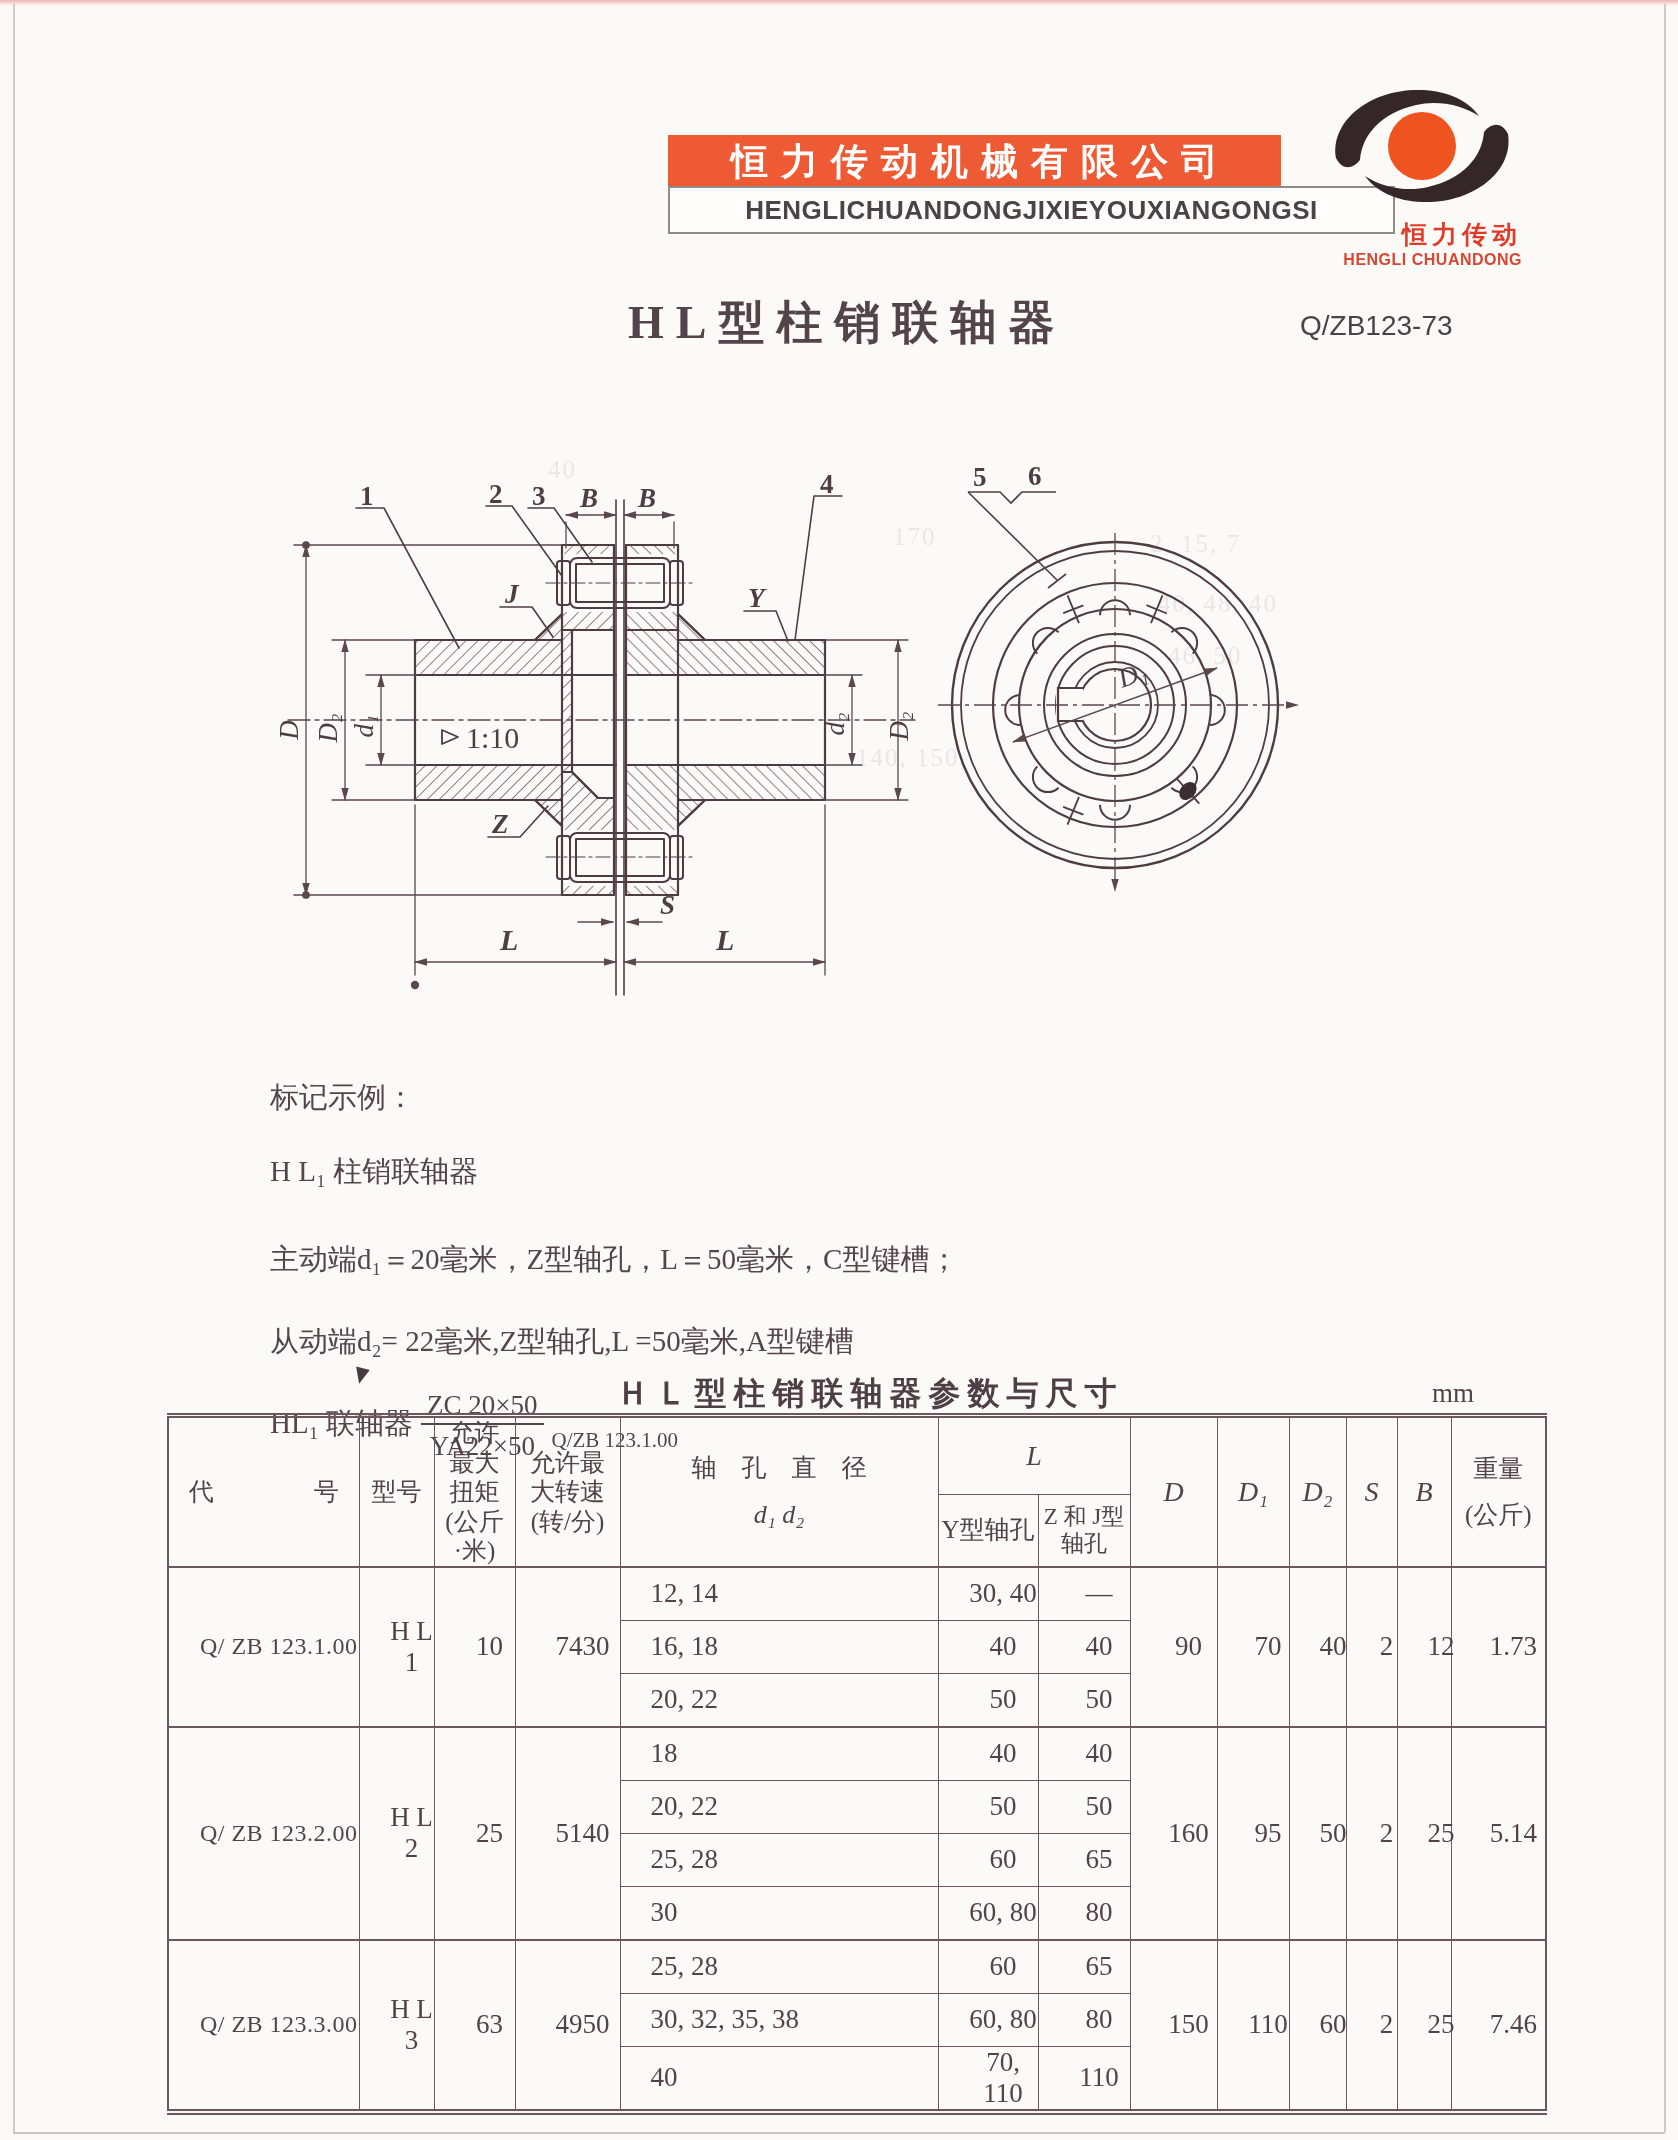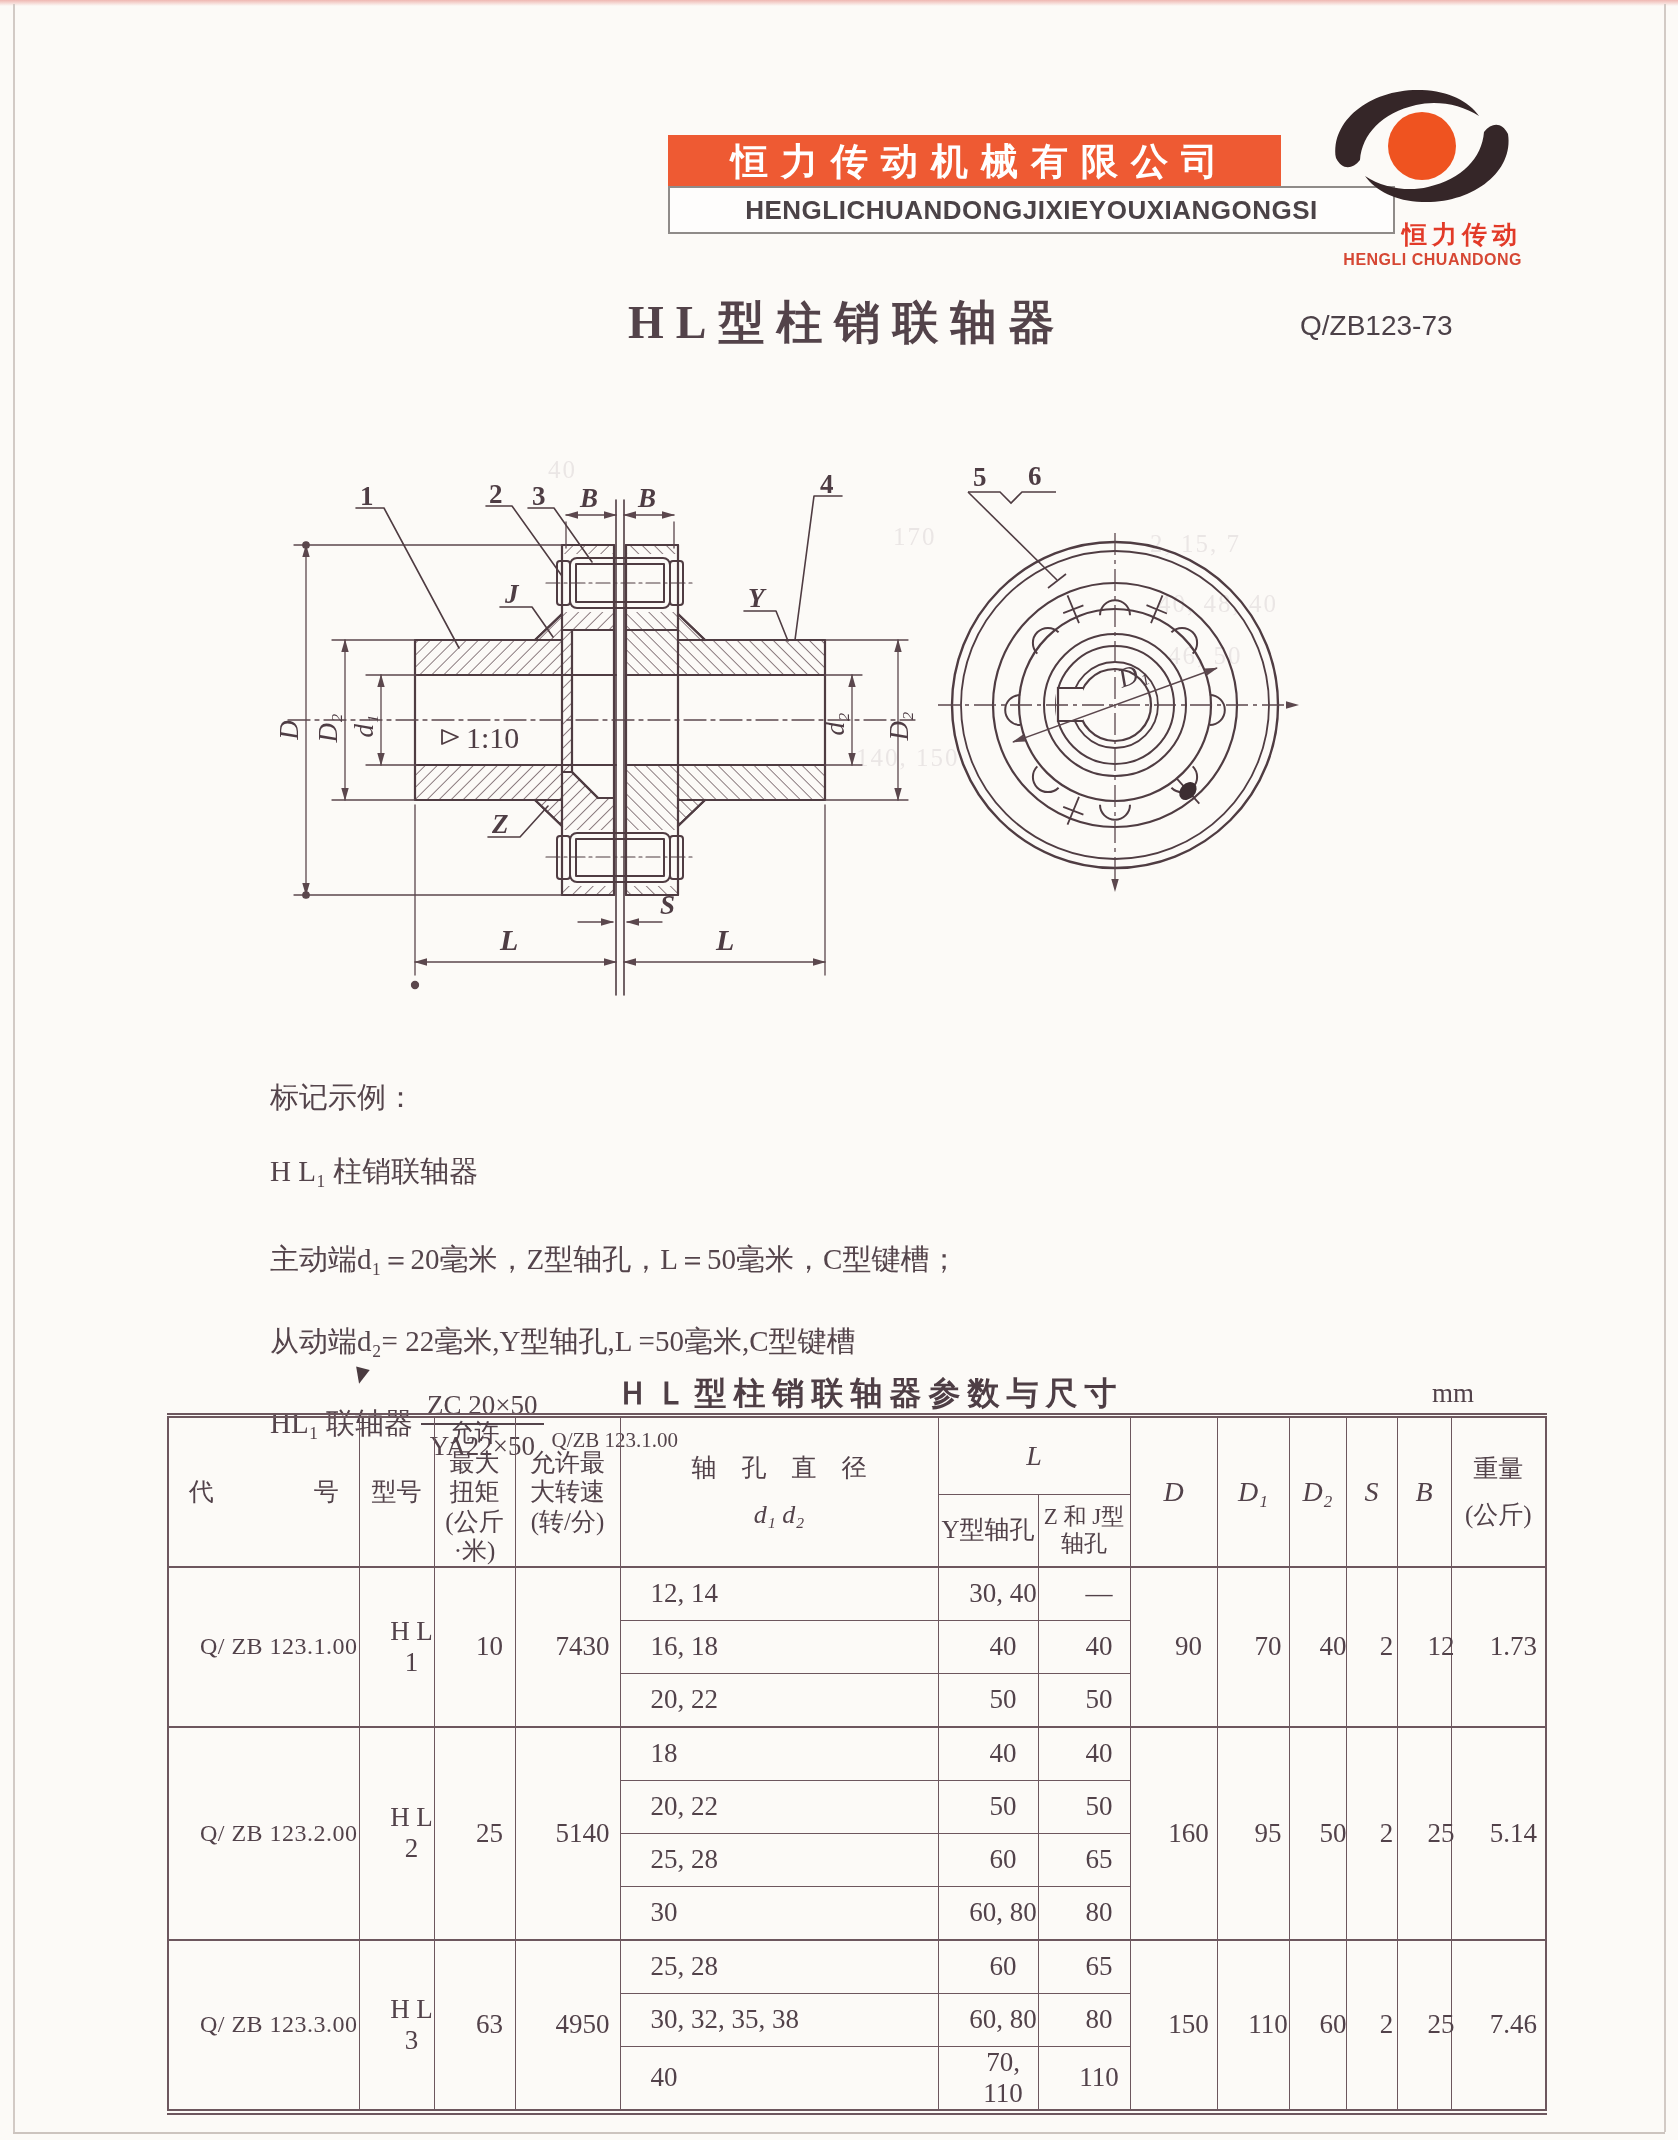--- a/index.html
+++ b/index.html
@@ -279,21 +279,21 @@
       </g>
       <text x="973" y="486" font-size="27" font-weight="bold" fill="#4e3d44">5</text>
       <text x="1028" y="485" font-size="27" font-weight="bold" fill="#4e3d44">6</text>
     </g>
   </svg>
 
   <div class="abs" id="example">
     <div class="ln" style="top:0;">标记示例：</div>
     <div class="ln" style="top:74px;">H L₁ 柱销联轴器</div>
     <div class="ln" style="top:162px;">主动端d₁＝20毫米，Z型轴孔，L＝50毫米，C型键槽；</div>
-    <div class="ln" style="top:244px;">从动端d₂= 22毫米,Y型轴孔,L =50毫米,C型键槽</div>
+    <div class="ln" style="top:244px;">从动端d₂= 22毫米,Z型轴孔,L =50毫米,A型键槽</div>
     <div class="ln" style="top:312px;">
       <span>HL₁ 联轴器</span><span class="frac"><span class="ft">ZC 20×50</span><span class="fb">YA22×50</span></span><span class="ex-small">Q/ZB 123.1.00</span>
     </div>
   </div>
 
   <div class="abs" id="ink-mark"></div>
   <div class="abs" id="tbl-title">ＨＬ型柱销联轴器参数与尺寸</div>
   <div class="abs" id="tbl-unit">mm</div>
 
   <div class="abs" id="ptable">

